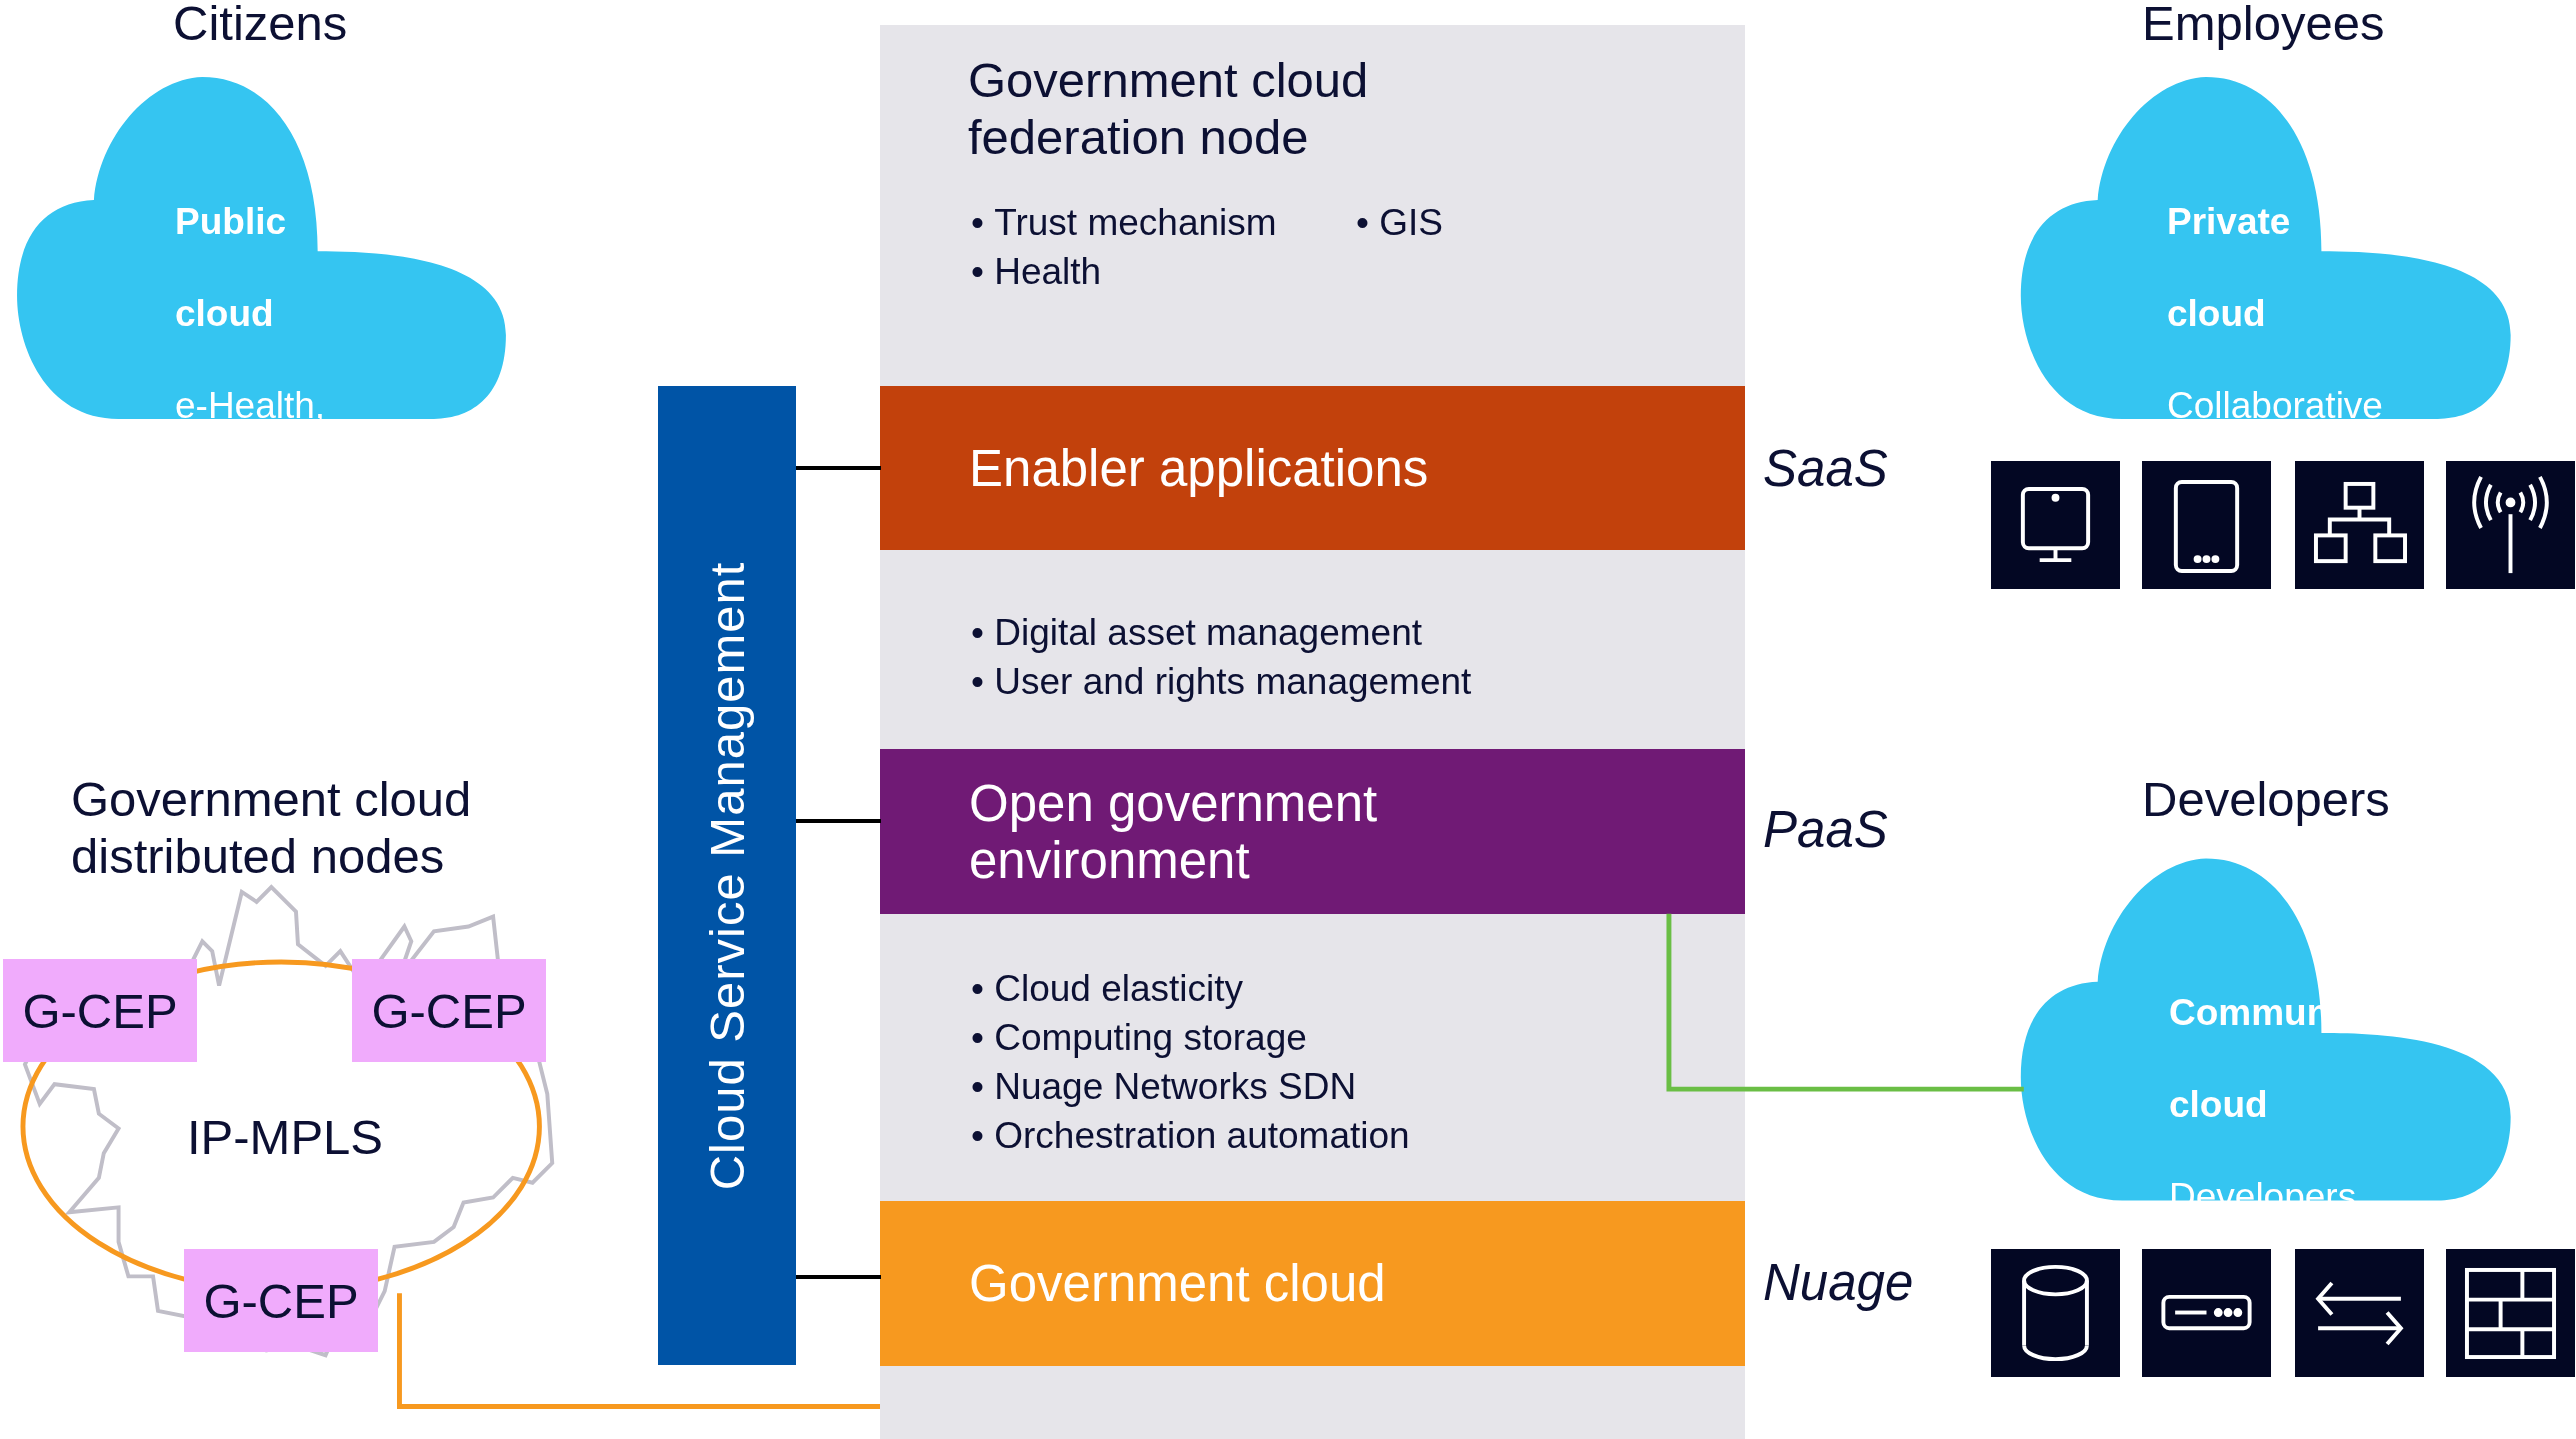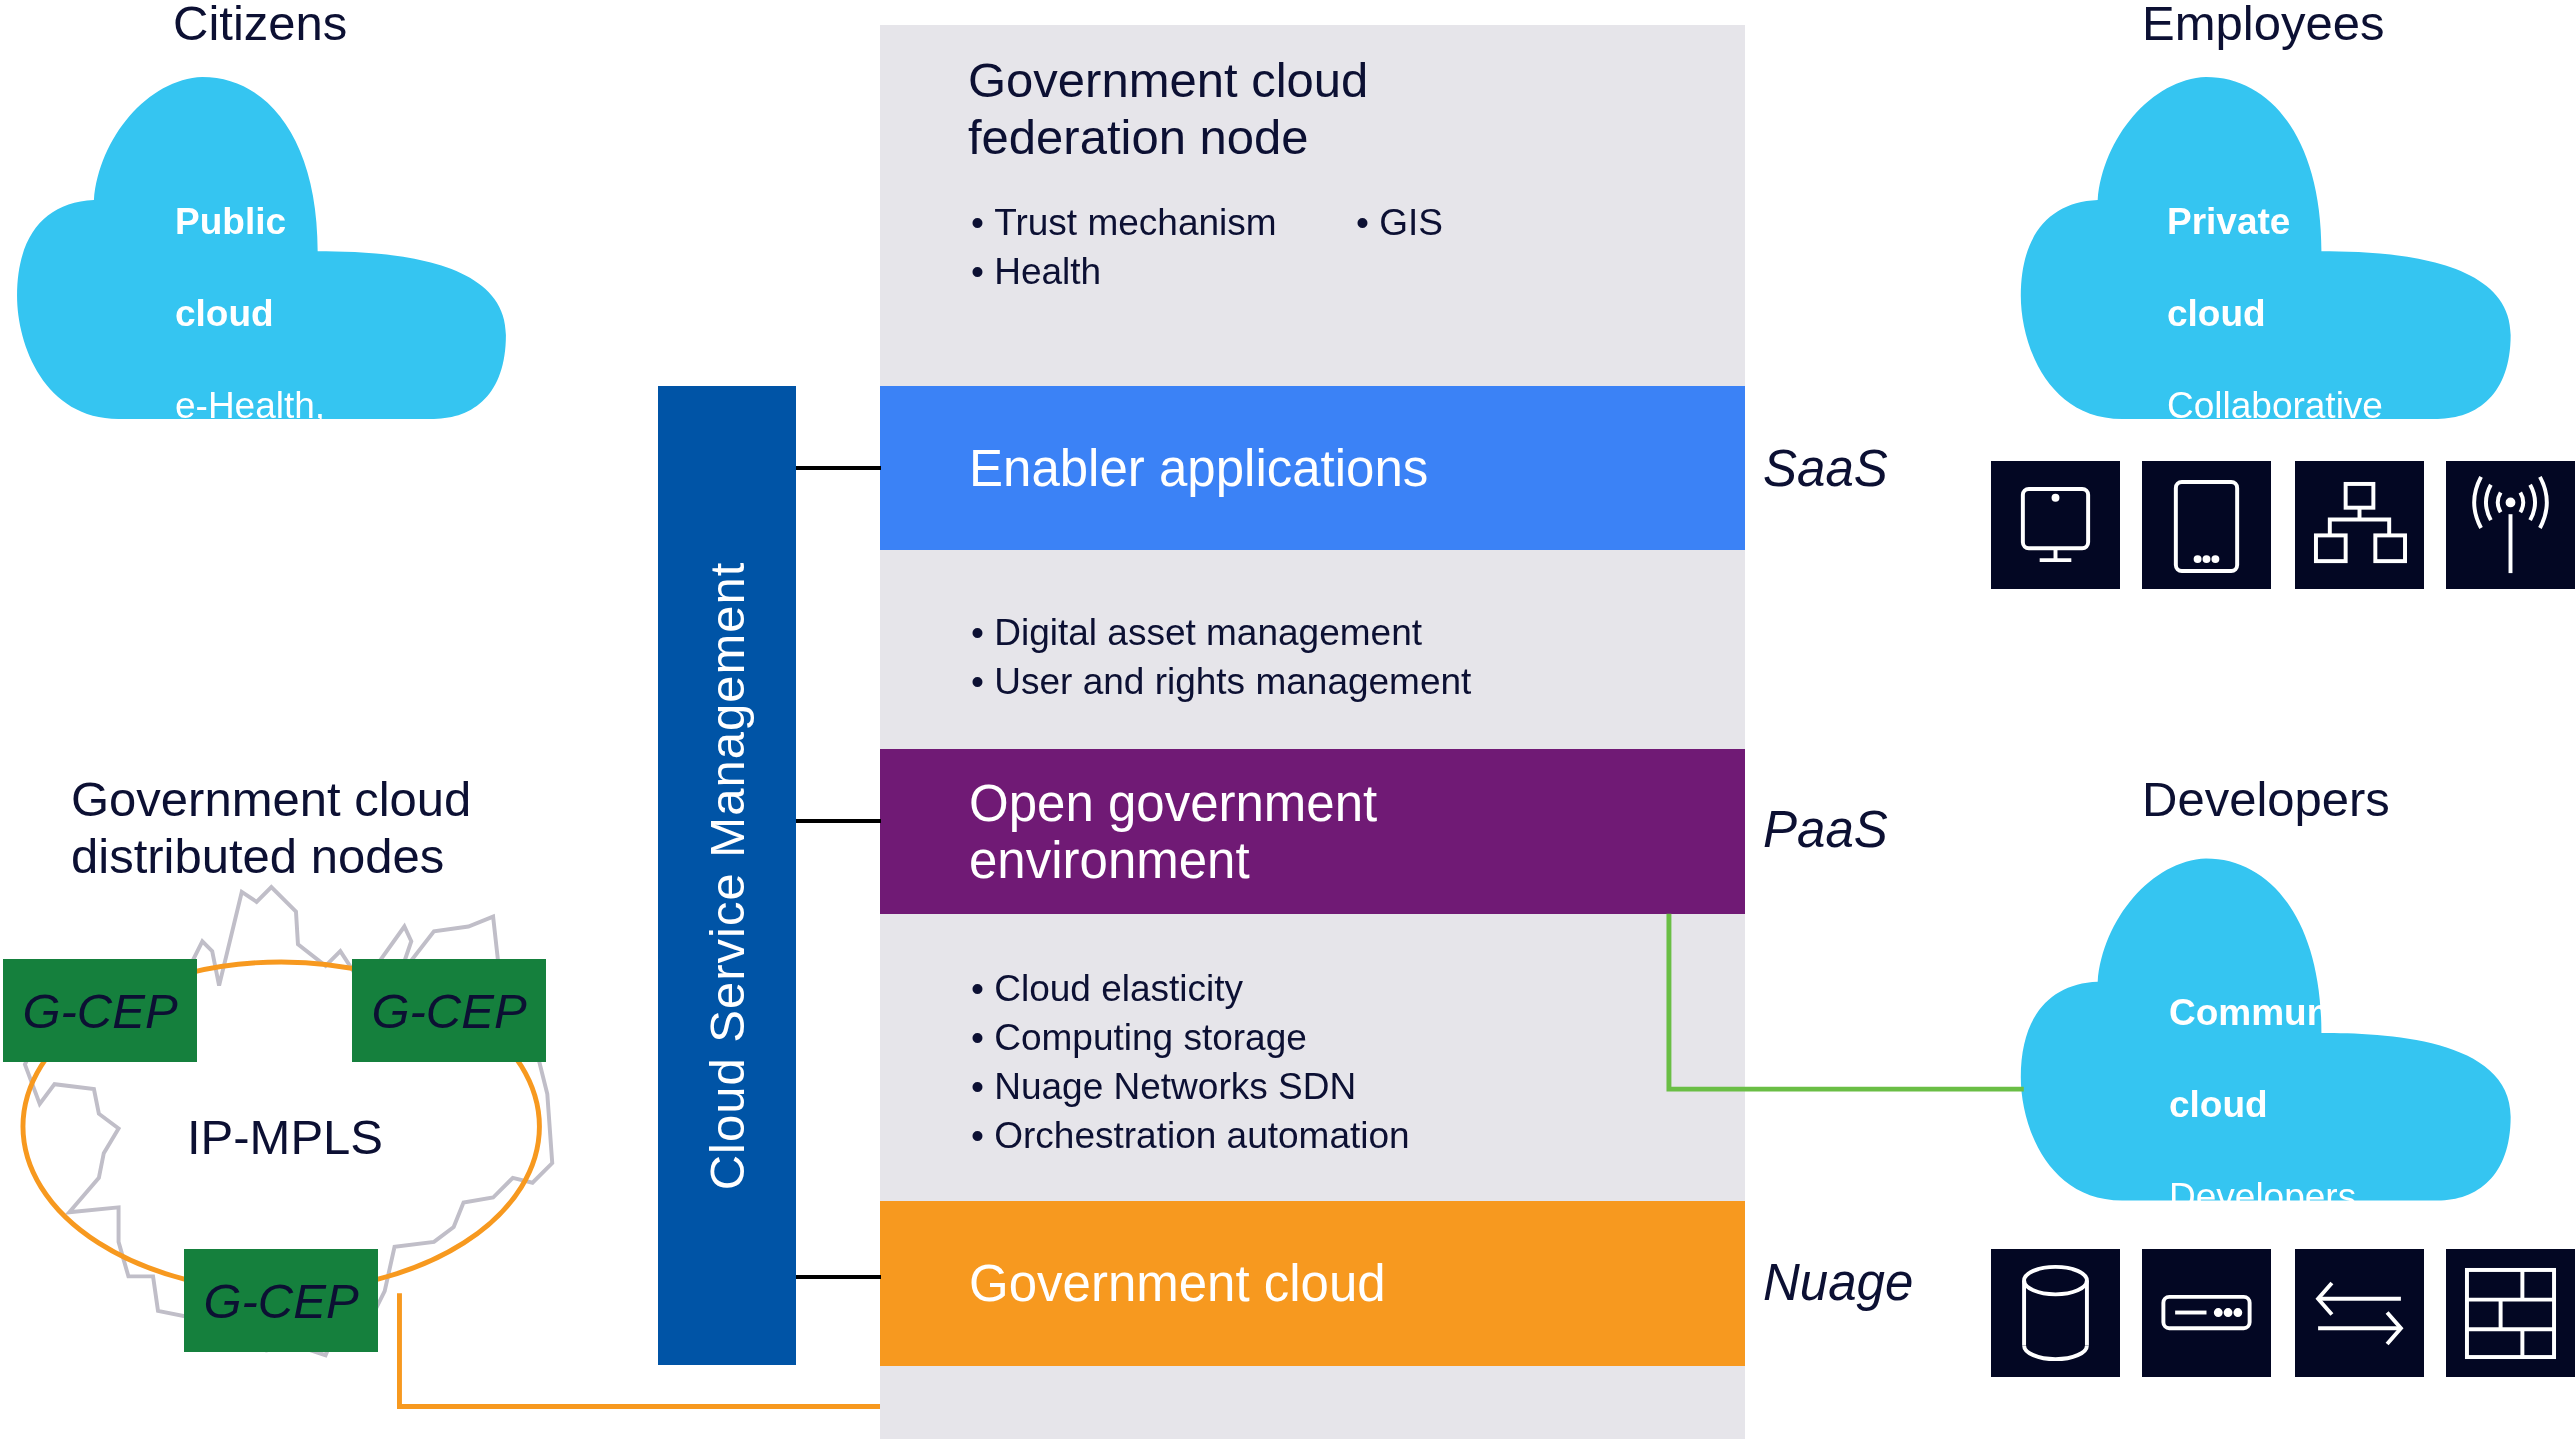--- a/index.html
+++ b/index.html
@@ -2,36 +2,36 @@
 <html><head>
 <meta charset="utf-8">
 <style>
   html, body { margin:0; padding:0; background:#ffffff; }
   body { width:2576px; height:1439px; position:relative; overflow:hidden;
          font-family:"Liberation Sans", "DejaVu Sans", sans-serif; color:#0c1033; }
   .abs { position:absolute; }
   .title { font-size:49px; font-weight:400; color:#0c1033; line-height:57px; white-space:nowrap; }
   .panel { left:880px; top:25px; width:865px; height:1415px; background:#e6e5ea; }
   .bar { left:880px; width:865px; color:#ffffff; font-size:51px; line-height:57px; box-sizing:border-box; padding-left:89px; display:flex; align-items:center; }
-  .bar-dark { top:386px; height:164px; background:#3b82f6; }
+  .bar-dark { top:386px; height:164px; background:#c2410c; }
   .bar-green { top:749px; height:165px; background:#701a75; }
   .bar-orange { top:1201px; height:165px; background:#f7991f; }
   .bar-text { white-space:pre-line; }
   .list { font-size:37px; line-height:49px; color:#0c1033; }
   .list ul { list-style:none; margin:3px; padding:0; }
   .list li::before { content:"\2022\00a0"; }
   .aas { font-size:51px; color:#0c1033; line-height:57px;font-style:italic; }
   .csm { left:658px; top:386px; width:138px; height:979px; background:#0054a6; }
   .csm-label { position:absolute; left:50%; top:50%; transform:translate(-50%,-50%) rotate(-90deg);
                color:#ffffff; font-size:49px; white-space:nowrap; letter-spacing:1px; }
   .hline { height:4px; background:#000000; }
   .cloud-text { color:#ffffff; font-size:37px; line-height:46px; white-space:pre-line; }
   .cloud-text b { font-weight:700; }
   .icon-box { width:129px; height:128px; background:#030723; display:flex; align-items:center; justify-content:center; }
-  .gcep { background:#15803d; color:#0c1033; font-size:49px; display:flex; align-items:center; justify-content:center;font-style:italic; }
+  .gcep { background:#f0abfc; color:#0c1033; font-size:49px; display:flex; align-items:center; justify-content:center; }
 </style>
 </head>
 <body>
 
 <svg class="abs" style="left:0;top:0" width="2576" height="1439" viewBox="0 0 2613 1460">
 
   <path fill="#35c5f1" d="M120,425 C45,425 17,350 17,300 C17,240 45,205 95,203 C100,140 150,80 205,78 C270,78 322,140 322,255 C385,255 513,260 513,340 C513,400 480,425 440,425 Z"></path>
 
   <path fill="#35c5f1" d="M2153,425 C2078,425 2050,350 2050,300 C2050,240 2078,205 2128,203 C2133,140 2183,80 2238,78 C2303,78 2355,140 2355,255 C2418,255 2547,260 2547,340 C2547,400 2513,425 2473,425 Z"></path>
 

